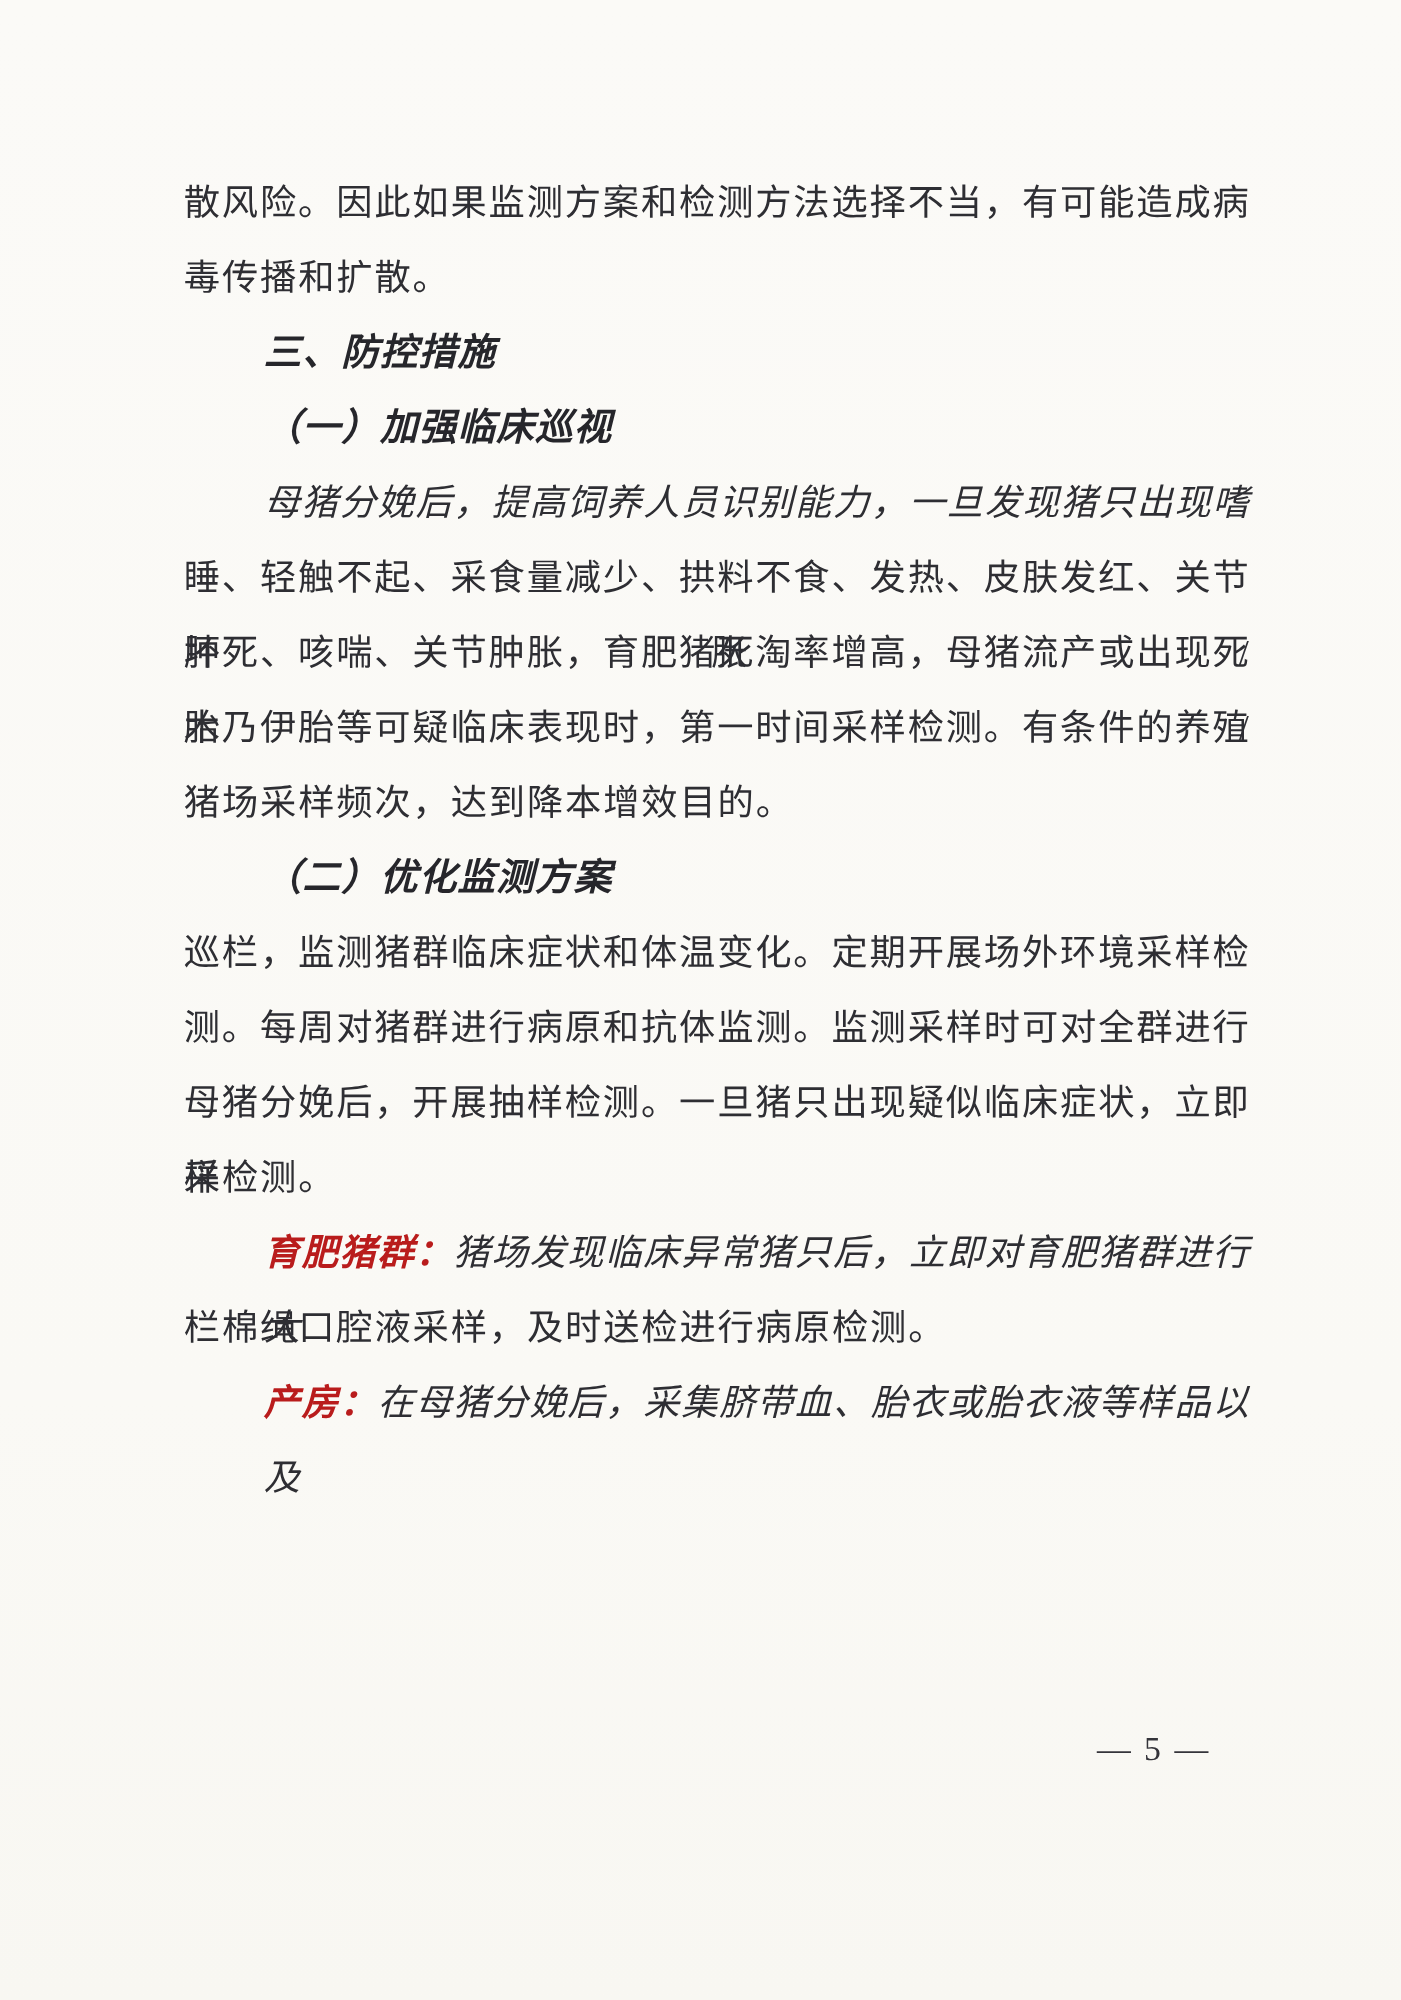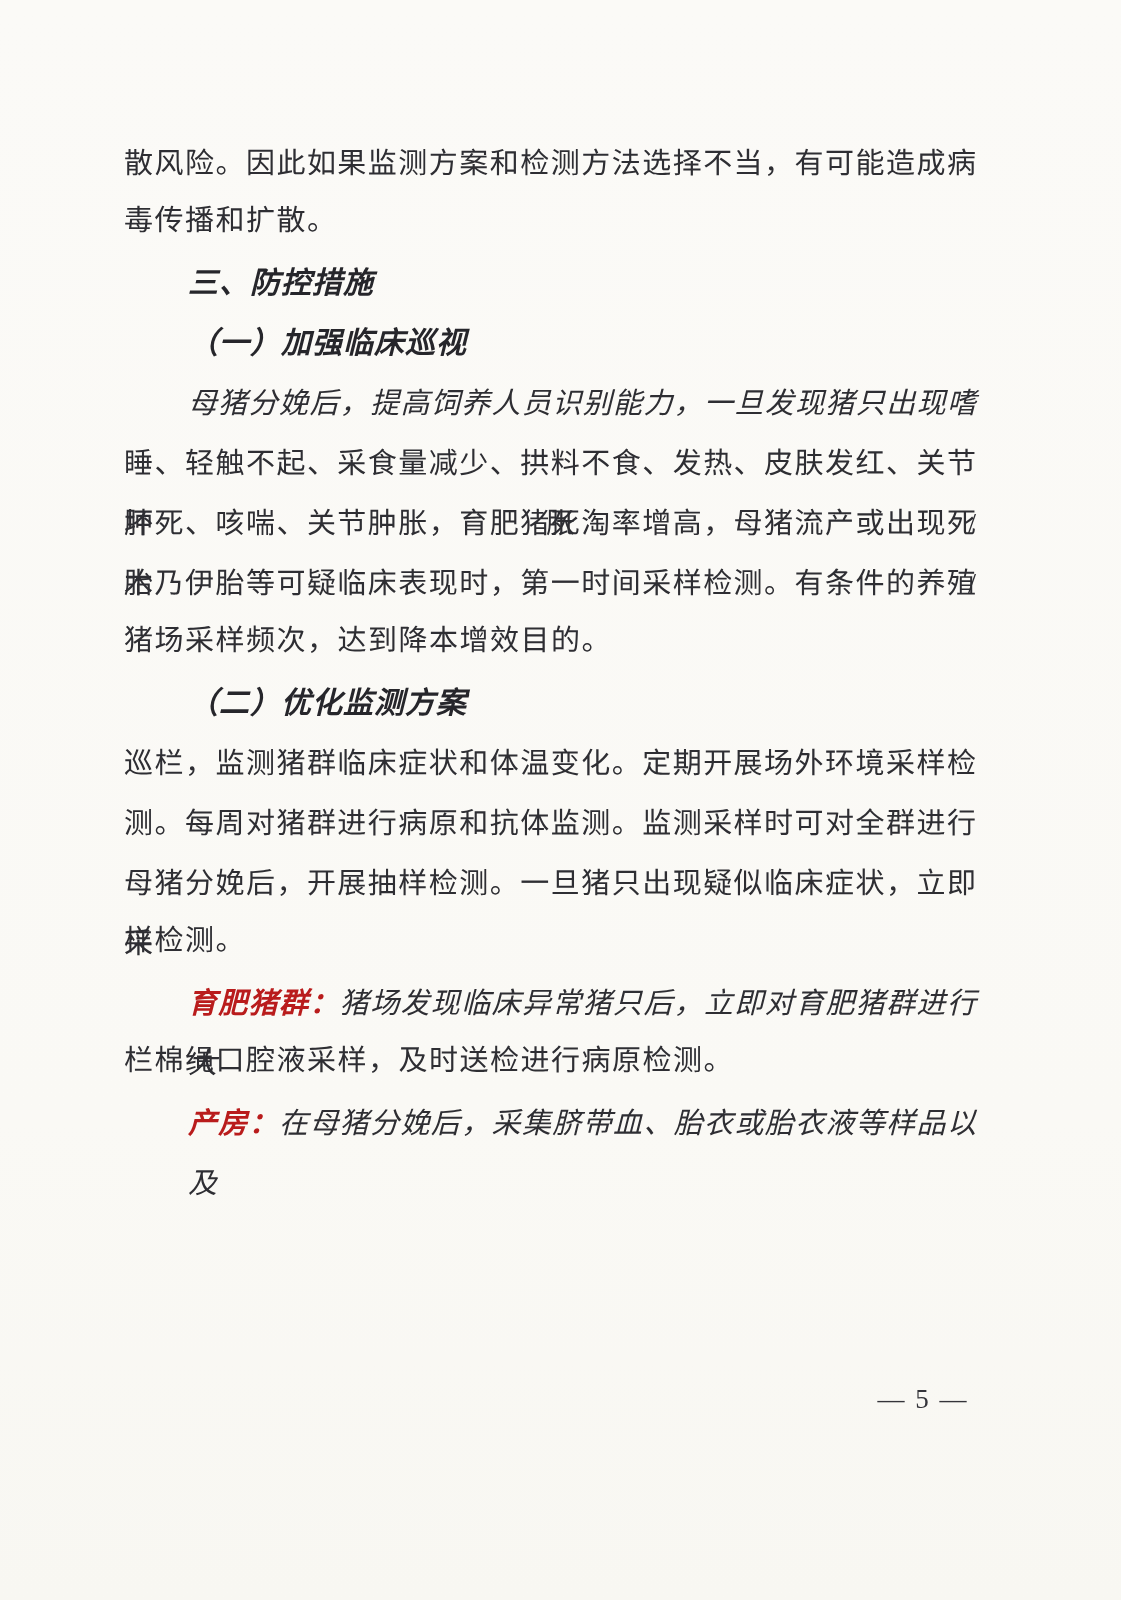--- a/index.html
+++ b/index.html
@@ -15,21 +15,21 @@
     overflow: hidden;
   }
   .paper {
     position: absolute;
     left: 0; top: 0;
     width: 1121px;
     height: 1600px;
   }
   .content {
     position: absolute;
-    left: 124px;
+    left: 147px;
     top: 133px;
     width: 853px;
   }
   .line {
     height: 60px;
     line-height: 60px;
     font-size: 29px;
     color: #2e2e33;
     white-space: nowrap;
     letter-spacing: 1px;
@@ -39,21 +39,20 @@
     white-space: normal;
     text-align: justify;
     text-align-last: justify;
     -moz-text-align-last: justify;
   }
   
   .line.end {
     text-align: right;
     text-align-last: left;
     letter-spacing: 1.5px;
-    font-family: Liberation Mono, monospace;
   }
   .line.indent {
     padding-left: 64px;
     font-style: italic;
   }
   .line.heading {
     font-weight: 700;
     font-size: 30px;
     color: #26262b;
     text-align: left;

